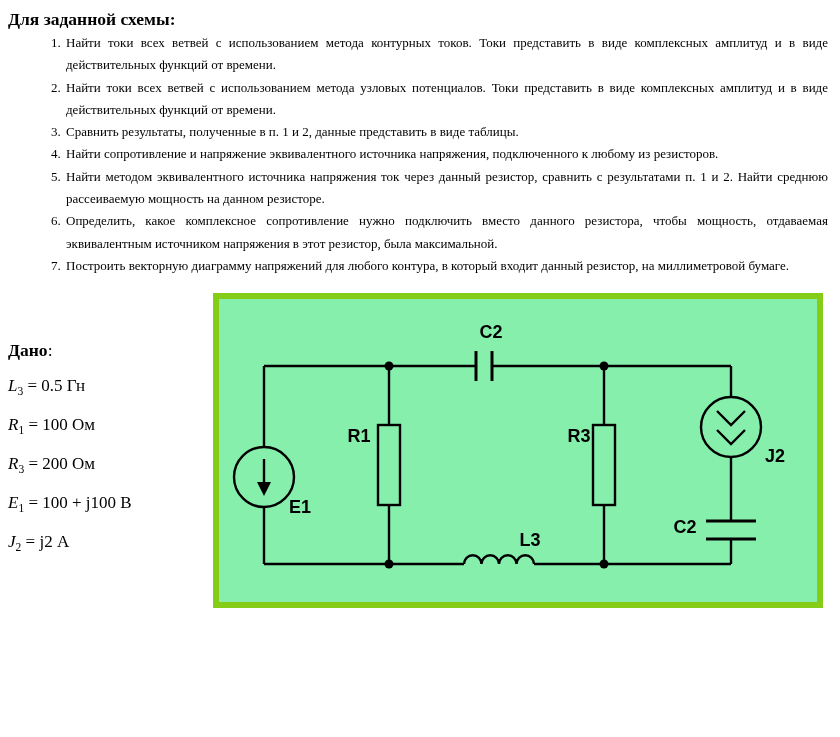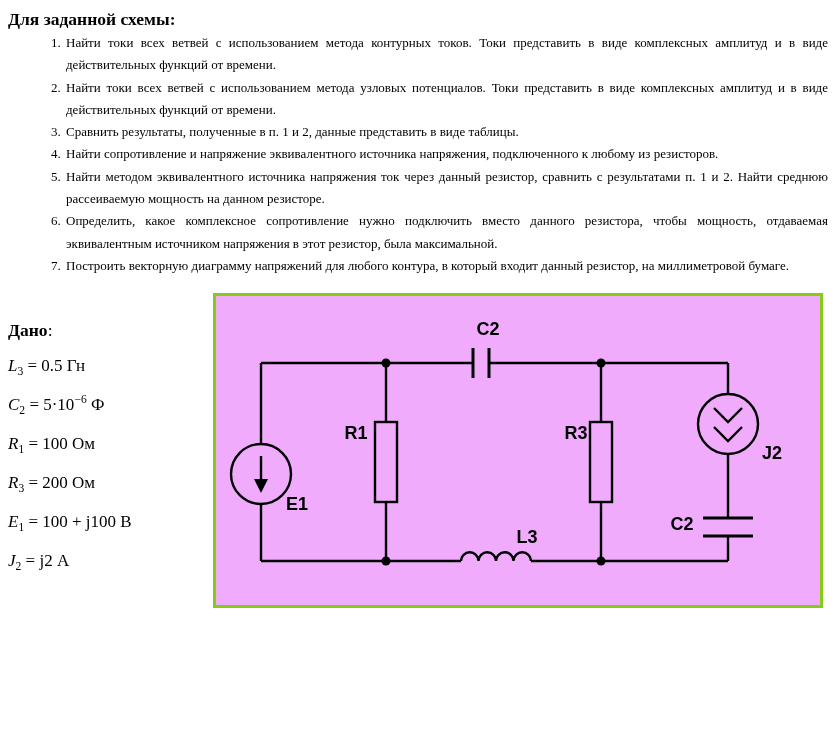--- a/index.html
+++ b/index.html
@@ -47,22 +47,22 @@
     line-height:28px;
     white-space:nowrap;
   }
   .given-item .var{font-style:italic;}
   .given-item sub{font-size:0.68em;}
   .given-item sup{font-size:0.68em;}
   .circuit-box{
     width:610px;
     height:315px;
     box-sizing:border-box;
-    border:3px solid #84cc16;
-    background:#f0abfc;
+    border:6px solid #84cc16;
+    background:#86efac;
     flex-shrink:0;
   }
   svg text{
     font-family:"Liberation Sans","DejaVu Sans",sans-serif;
     font-weight:bold;
     font-size:18px;
   }
 </style>
 </head>
 <body>
@@ -81,21 +81,20 @@
     <li>Построить векторную диаграмму напряжений для любого контура, в который входит данный резистор, на миллиметровой бумаге.</li>
   </ol>
 
   <div class="bottom-row">
 
     <div class="given-col">
       <div class="given-title"><span class="lbl">Дано</span><span>:</span></div>
 
       <div class="given-item"><span class="var">L</span><sub>3</sub><span> = 0.5 Гн</span><sup></sup><span></span></div>
 
-      <div class="given-item"><span class="var">C</span><sub>2</sub><span> = 5·10</span><sup>−6</sup><span> Ф</span></div>
 
       <div class="given-item"><span class="var">R</span><sub>1</sub><span> = 100 Ом</span><sup></sup><span></span></div>
 
       <div class="given-item"><span class="var">R</span><sub>3</sub><span> = 200 Ом</span><sup></sup><span></span></div>
 
       <div class="given-item"><span class="var">E</span><sub>1</sub><span> = 100 + j100 В</span><sup></sup><span></span></div>
 
       <div class="given-item"><span class="var">J</span><sub>2</sub><span> = j2 А</span><sup></sup><span></span></div>
 
     </div>

